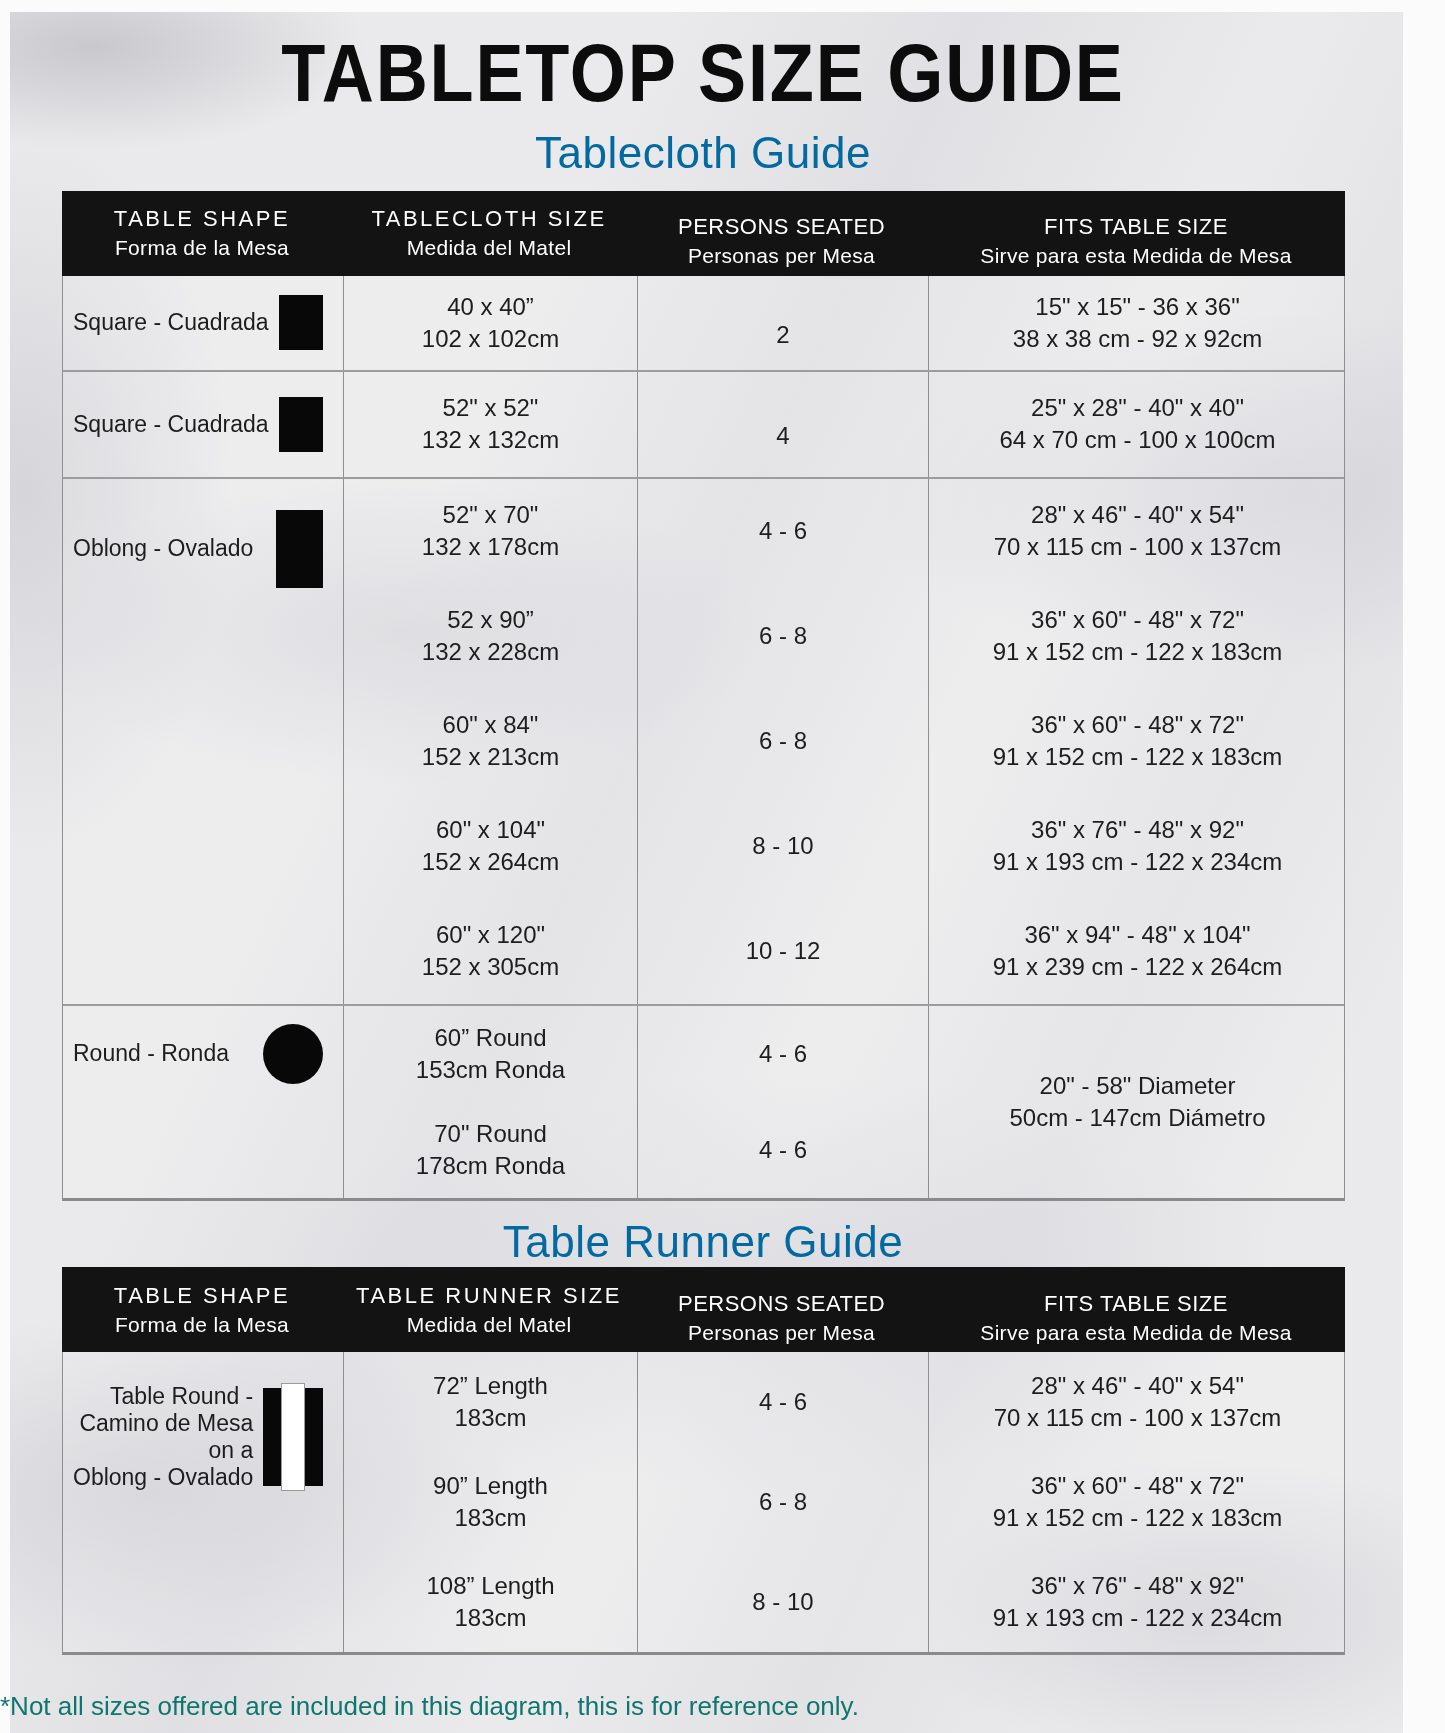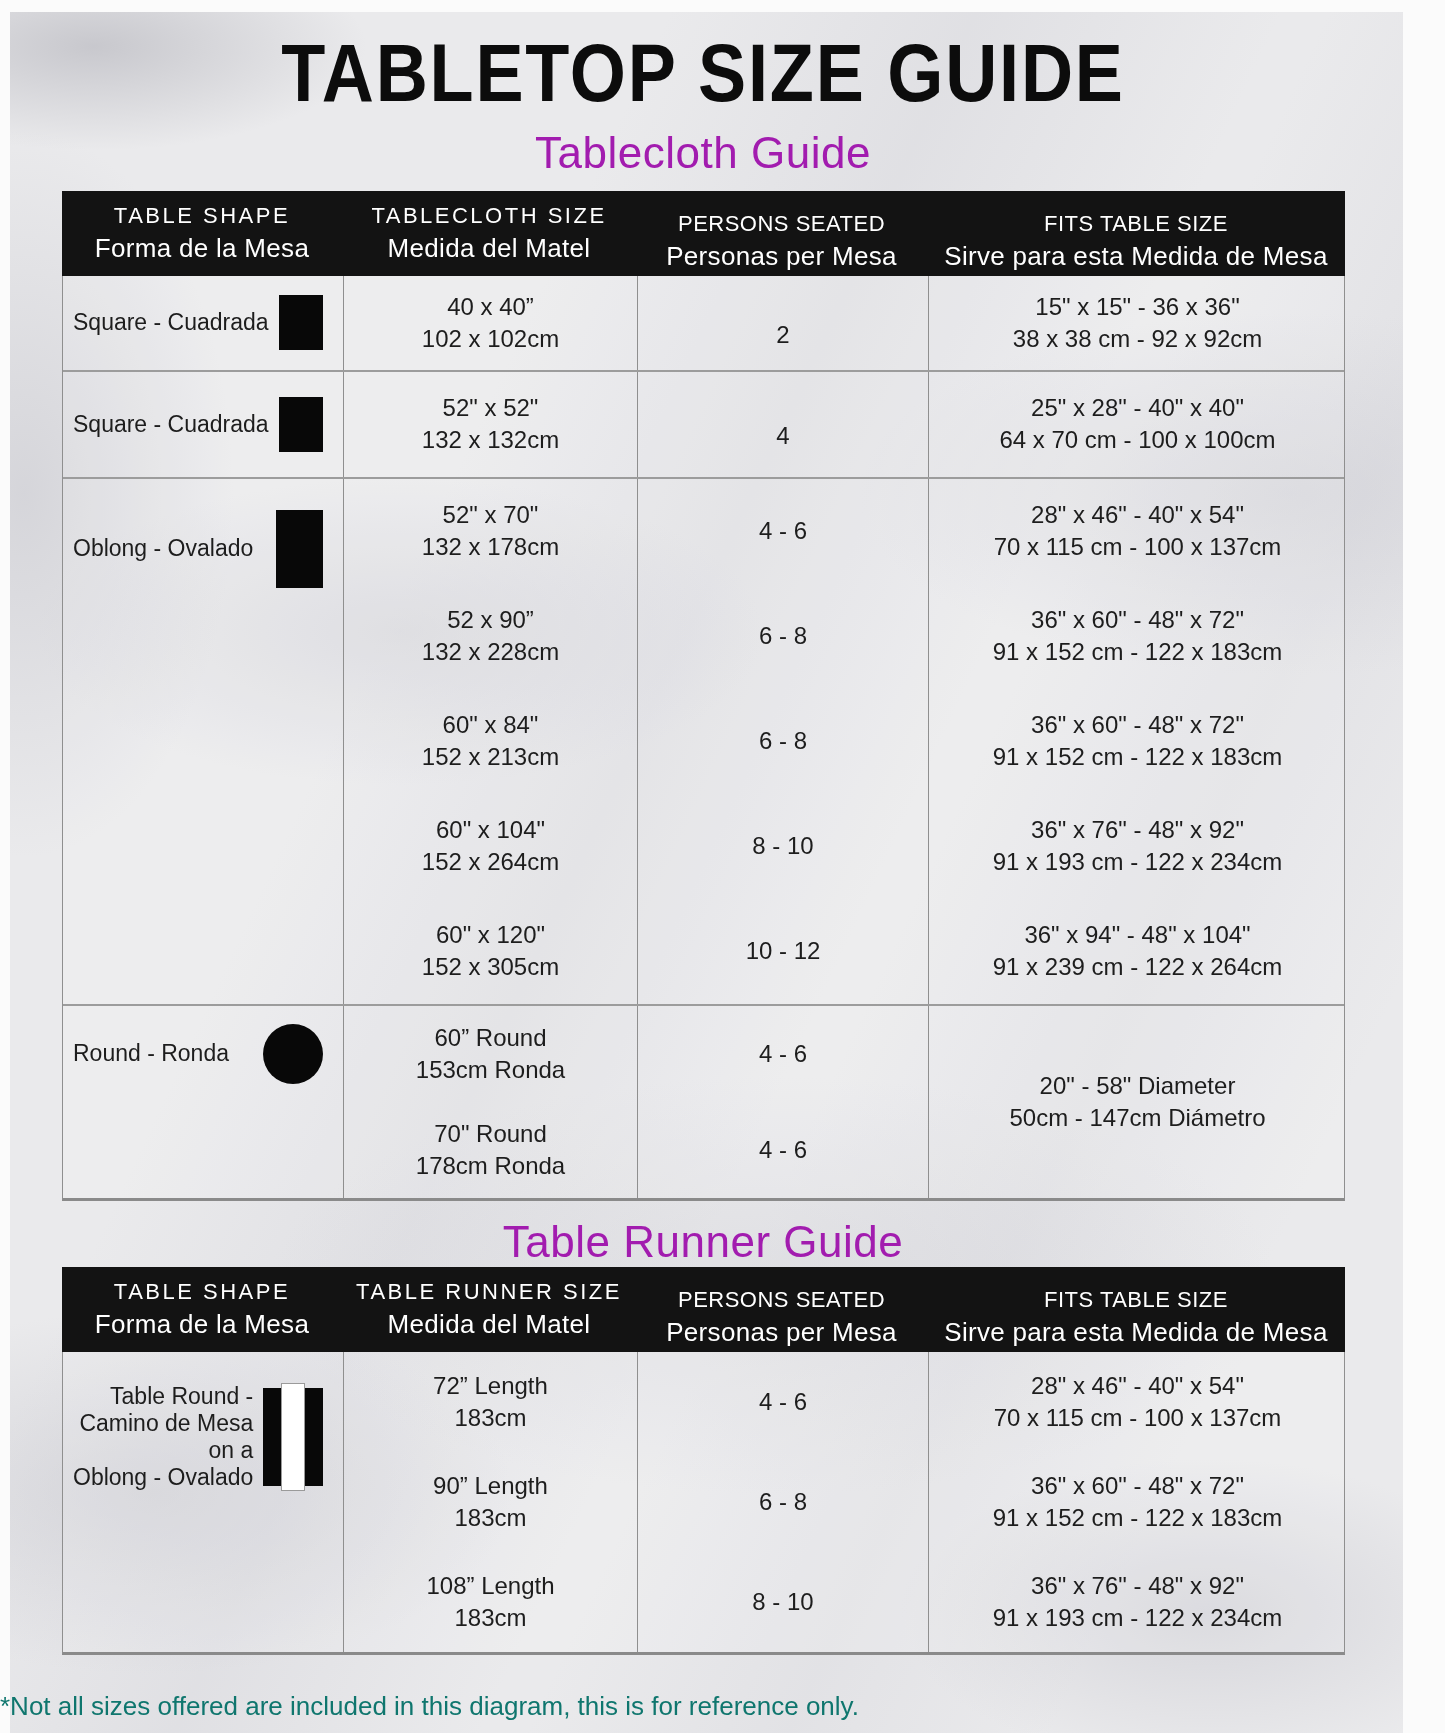--- a/index.html
+++ b/index.html
@@ -27,33 +27,33 @@
   }
   .content { position:relative; width:1406px; }
 
   .page-title {
     margin:0; padding-top:32px; text-align:center;
     font-size:82px; line-height:1; font-weight:700; letter-spacing:2px;
     color:#0c0c0c; transform:scaleX(.88);
   }
   .section-heading {
     margin:14px 0 12px; text-align:center;
-    font-size:44px; line-height:1.15; font-weight:400; letter-spacing:.5px; color:#a21caf;
+    font-size:44px; line-height:1.15; font-weight:400; letter-spacing:.5px; color:#0369a1;
   }
   .section-heading.second { margin-top:16px; margin-bottom:0; }
 
   .guide-table { width:1283px; margin-left:62px;border-radius:19px; }
   .thead {
     display:grid; grid-template-columns:280px 294px 291px 418px;
     height:85px; background:#131313; color:#fff;
   }
   .th { display:flex; flex-direction:column; justify-content:center; align-items:center; gap:4px; text-align:center; }
   .th-title { font-size:22px; letter-spacing:2.5px; }
   .th:nth-child(3) .th-title, .th:nth-child(4) .th-title { letter-spacing:.5px;margin-top:16px; }
-  .th-sub { font-size:26px; letter-spacing:.3px; }
+  .th-sub { font-size:21px; letter-spacing:.3px; }
 
   .tbody {
     border-left:1px solid #8f8f8f; border-right:1px solid #8f8f8f;
     border-bottom:3px solid #8a8a8a;
     background:rgba(255,255,255,.14);
   }
   .group {
     display:grid; grid-template-columns:280px 294px 291px 418px;
     border-bottom:2px solid #9c9c9c;
   }

